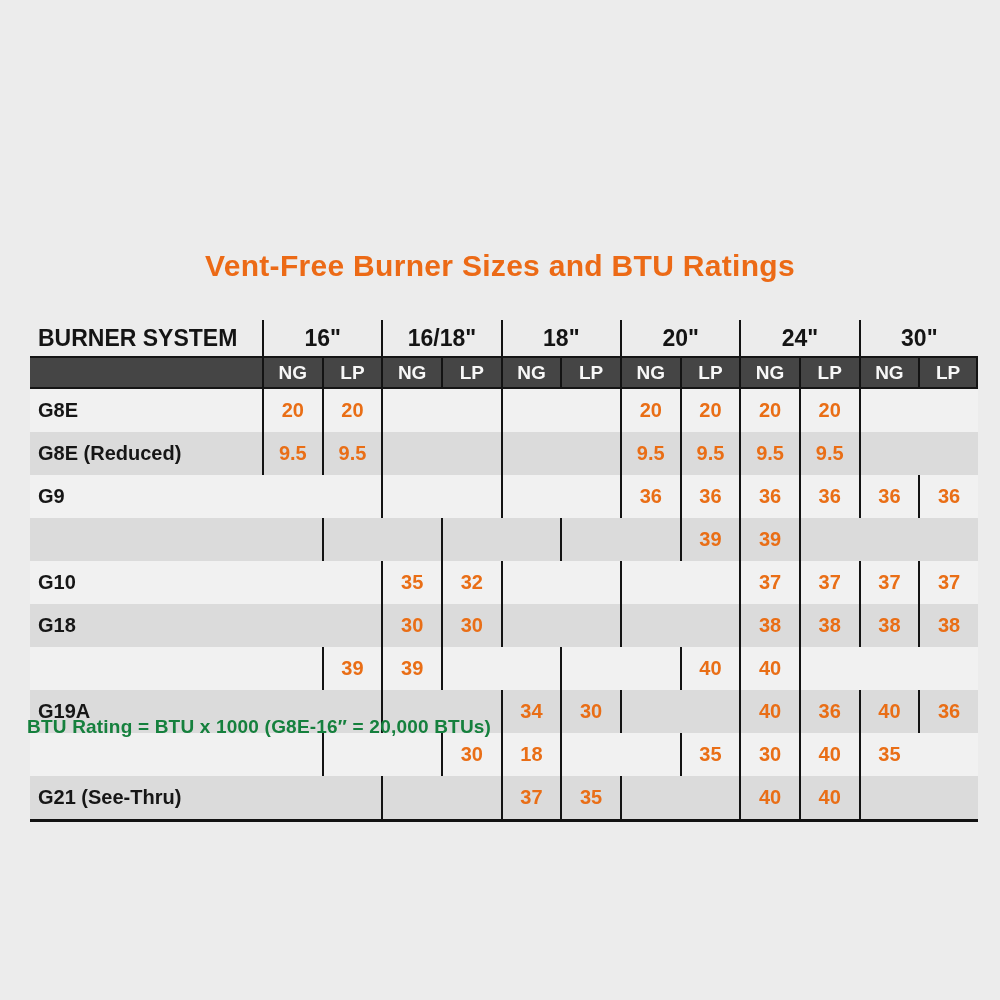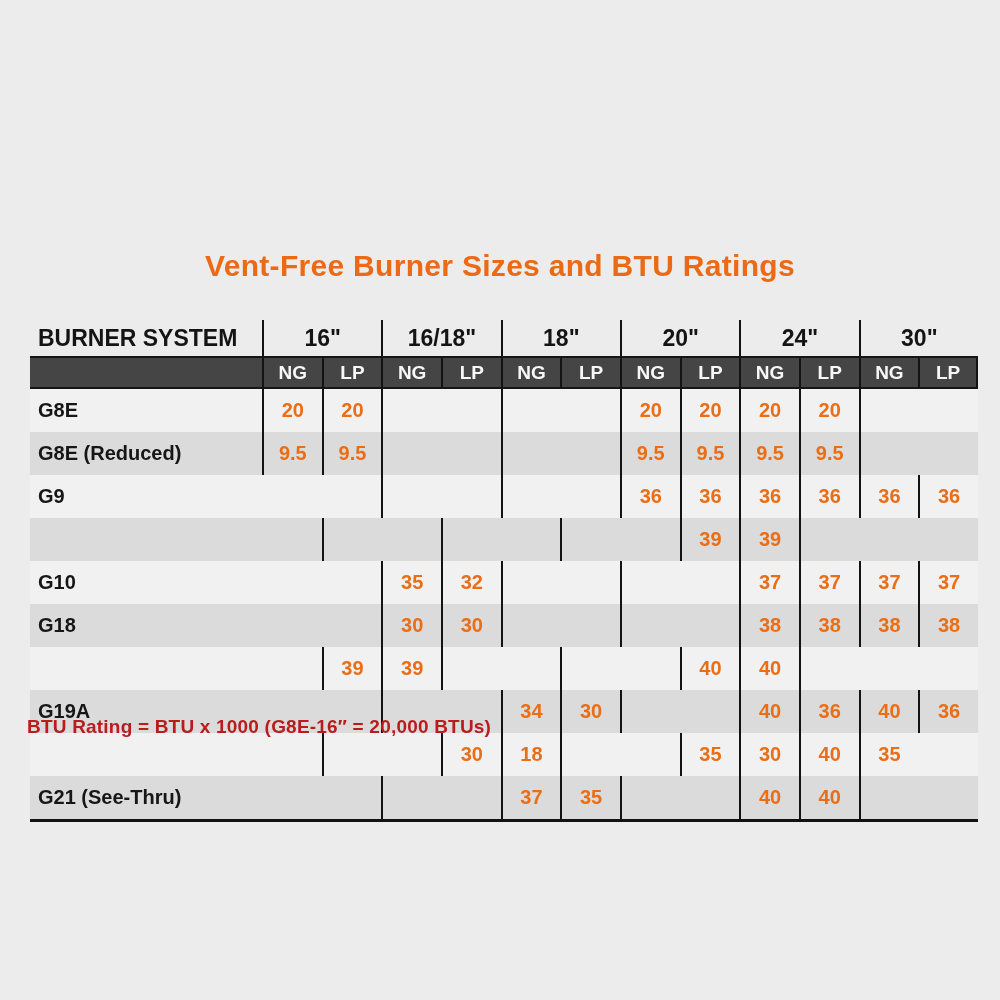--- a/index.html
+++ b/index.html
@@ -95,21 +95,21 @@
     width: 948px;
     height: 3px;
     background: #131313;
   }
   .note {
     position: absolute;
     left: 27px;
     top: 716px;
     font-size: 19px;
     font-weight: 700;
-    color: #b91c1c;
+    color: #15803d;
     letter-spacing: 0.2px;
   }
 </style>
 </head>
 <body>
 
 <div class="page">
 
   <div class="title">Vent-Free Burner Sizes and BTU Ratings</div>
 

